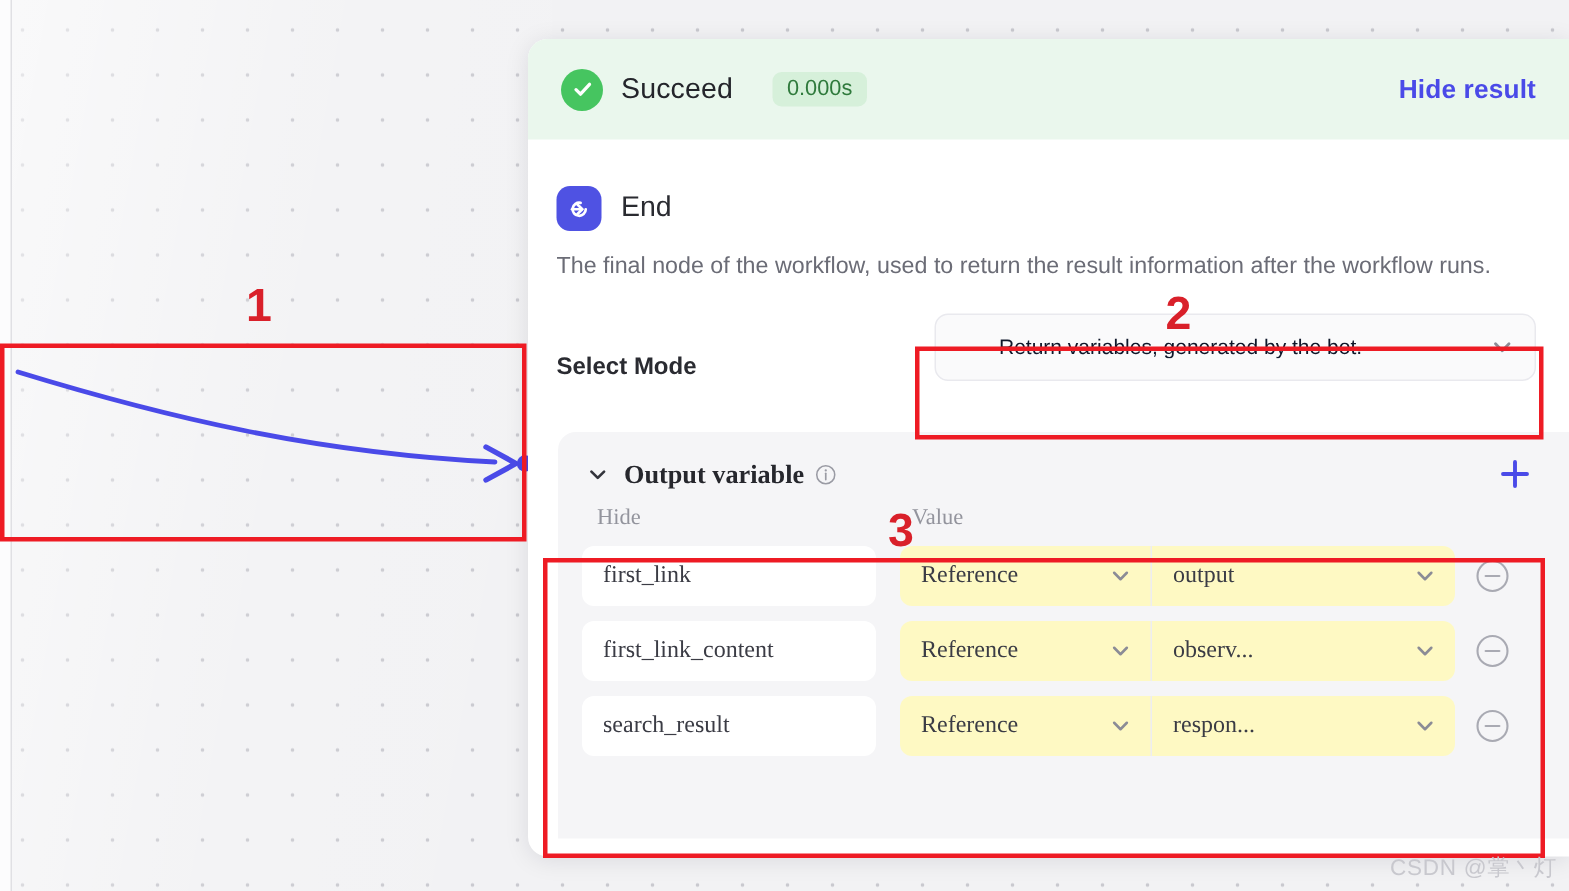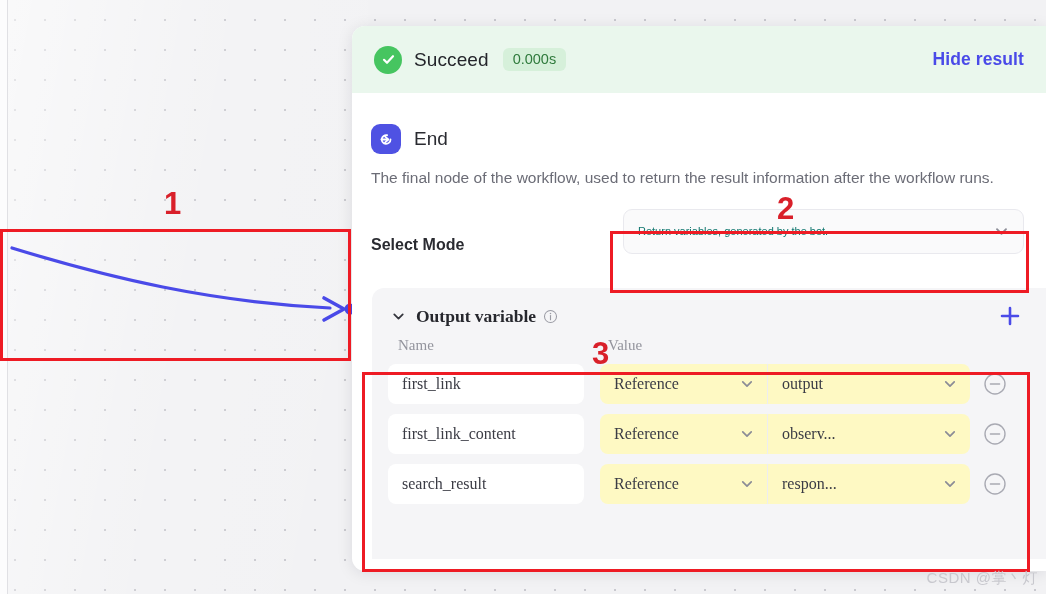--- a/index.html
+++ b/index.html
@@ -78,21 +78,21 @@
     flex: none;
   }
   .succeed-check svg { display: block; }
   #succeed-label {
     font-size: 19px;
     color: #24252b;
     margin-left: 12px;
     letter-spacing: .1px;
   }
   #succeed-time {
-    margin-left: 14px;
+    margin-left: 26px;
     background: #d6f0da;
     color: #2f7a3c;
     font-size: 14.5px;
     border-radius: 6px;
     padding: 4px 10px 5px;
     line-height: 1;
   }
   #hide-result {
     margin-left: auto;
     color: #4a4ae8;
@@ -152,25 +152,26 @@
     background: #fafafb;
     border: 1px solid #e9e9ee;
     border-radius: 9px;
     display: flex;
     align-items: center;
     padding: 0 13px 0 14px;
     box-sizing: border-box;
     cursor: pointer;
   }
   #mode-select-value {
-    font-size: 11px;
-    color: #0f766e;
+    font-size: 14px;
+    color: #0f172a;
     white-space: nowrap;
     overflow: hidden;
     text-overflow: ellipsis;
+    margin-left: 28px;
   }
   .chev {
     margin-left: auto;
     flex: none;
     display: block;
   }
 
   
   #out-card {
     position: absolute;
@@ -367,21 +368,21 @@
         <circle cx="8" cy="8" r="6.4" stroke="#9a9ba4" stroke-width="1.1" fill="none"></circle>
         <circle cx="8" cy="4.9" r="0.8" fill="#9a9ba4"></circle>
         <path d="M8 7 L8 11.4" stroke="#9a9ba4" stroke-width="1.2" stroke-linecap="round"></path>
       </svg>
       <svg id="out-add" width="24" height="24" viewBox="0 0 24 24">
         <path d="M12 4 L12 20 M4 12 L20 12" stroke="#4a4ae8" stroke-width="2.6" fill="none" stroke-linecap="round"></path>
       </svg>
     </div>
 
     <div id="col-head">
-      <span id="col-name">Name</span>
+      <span id="col-name">Hide</span>
       <span id="col-value">Value</span>
     </div>
 
     <div class="var-row">
       <div class="var-name">
         <span>first_link</span>
       </div>
       <div class="var-value">
         <div class="vv-type">
           <span>Reference</span>

